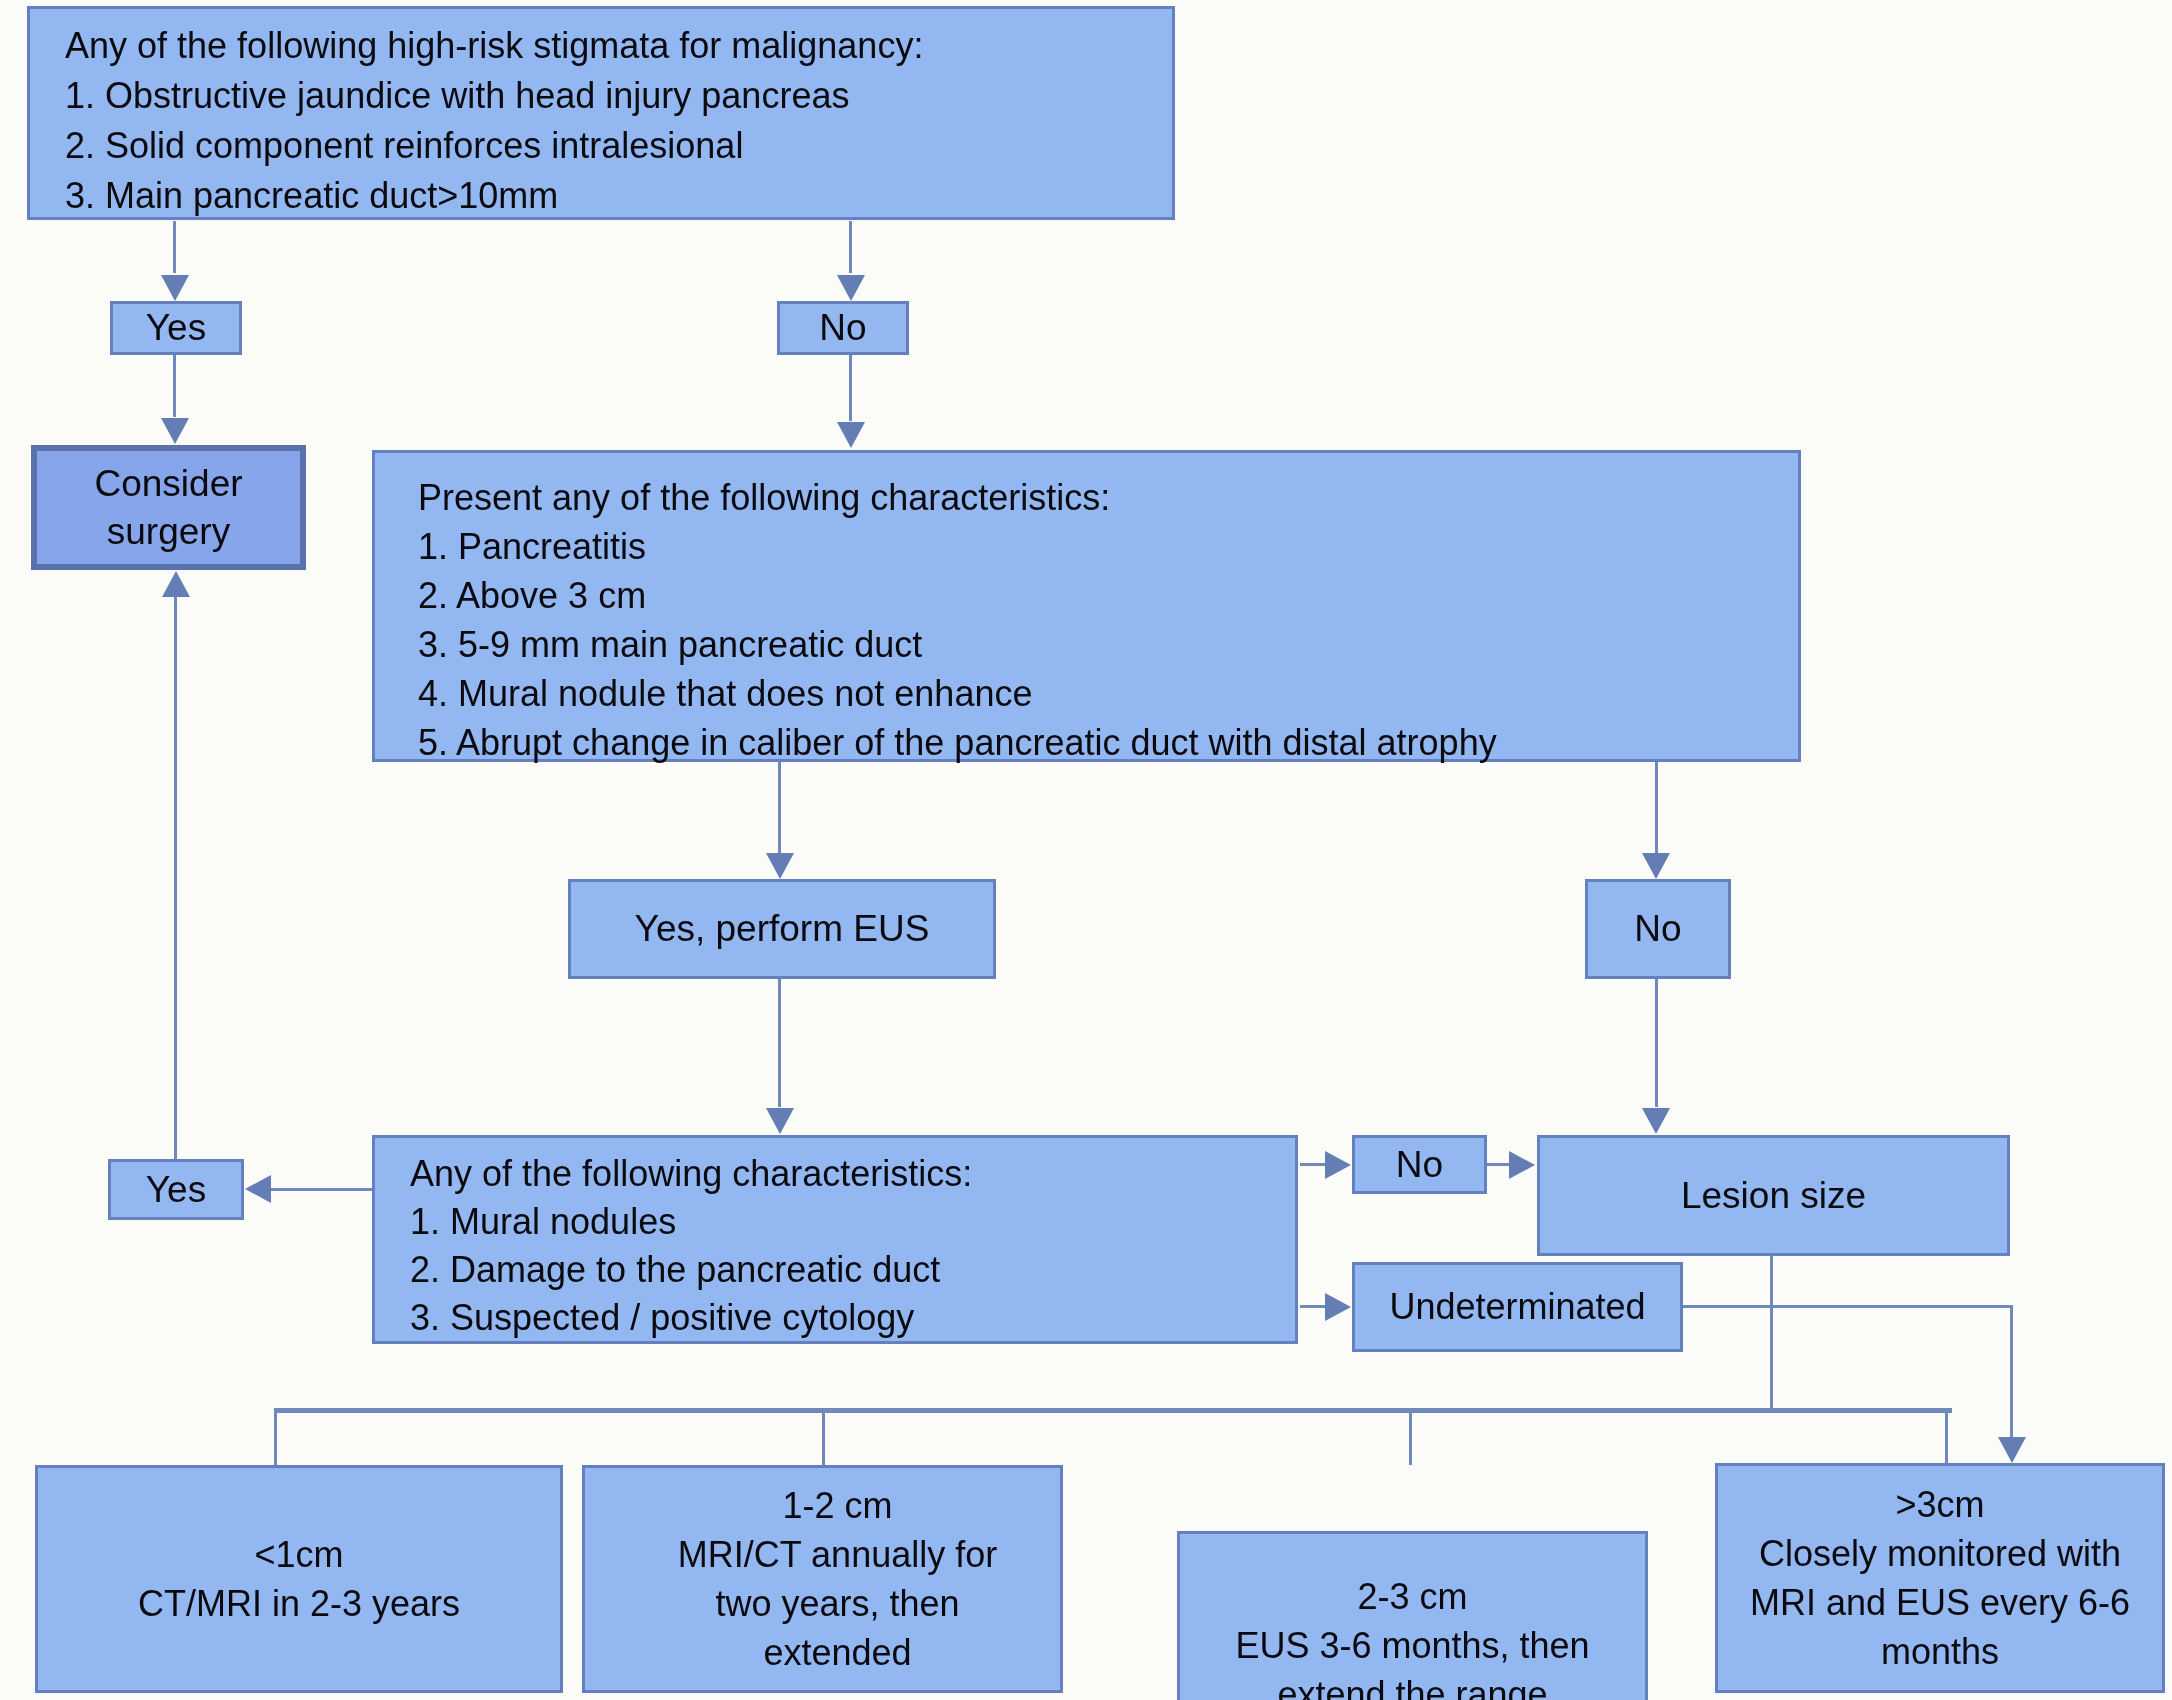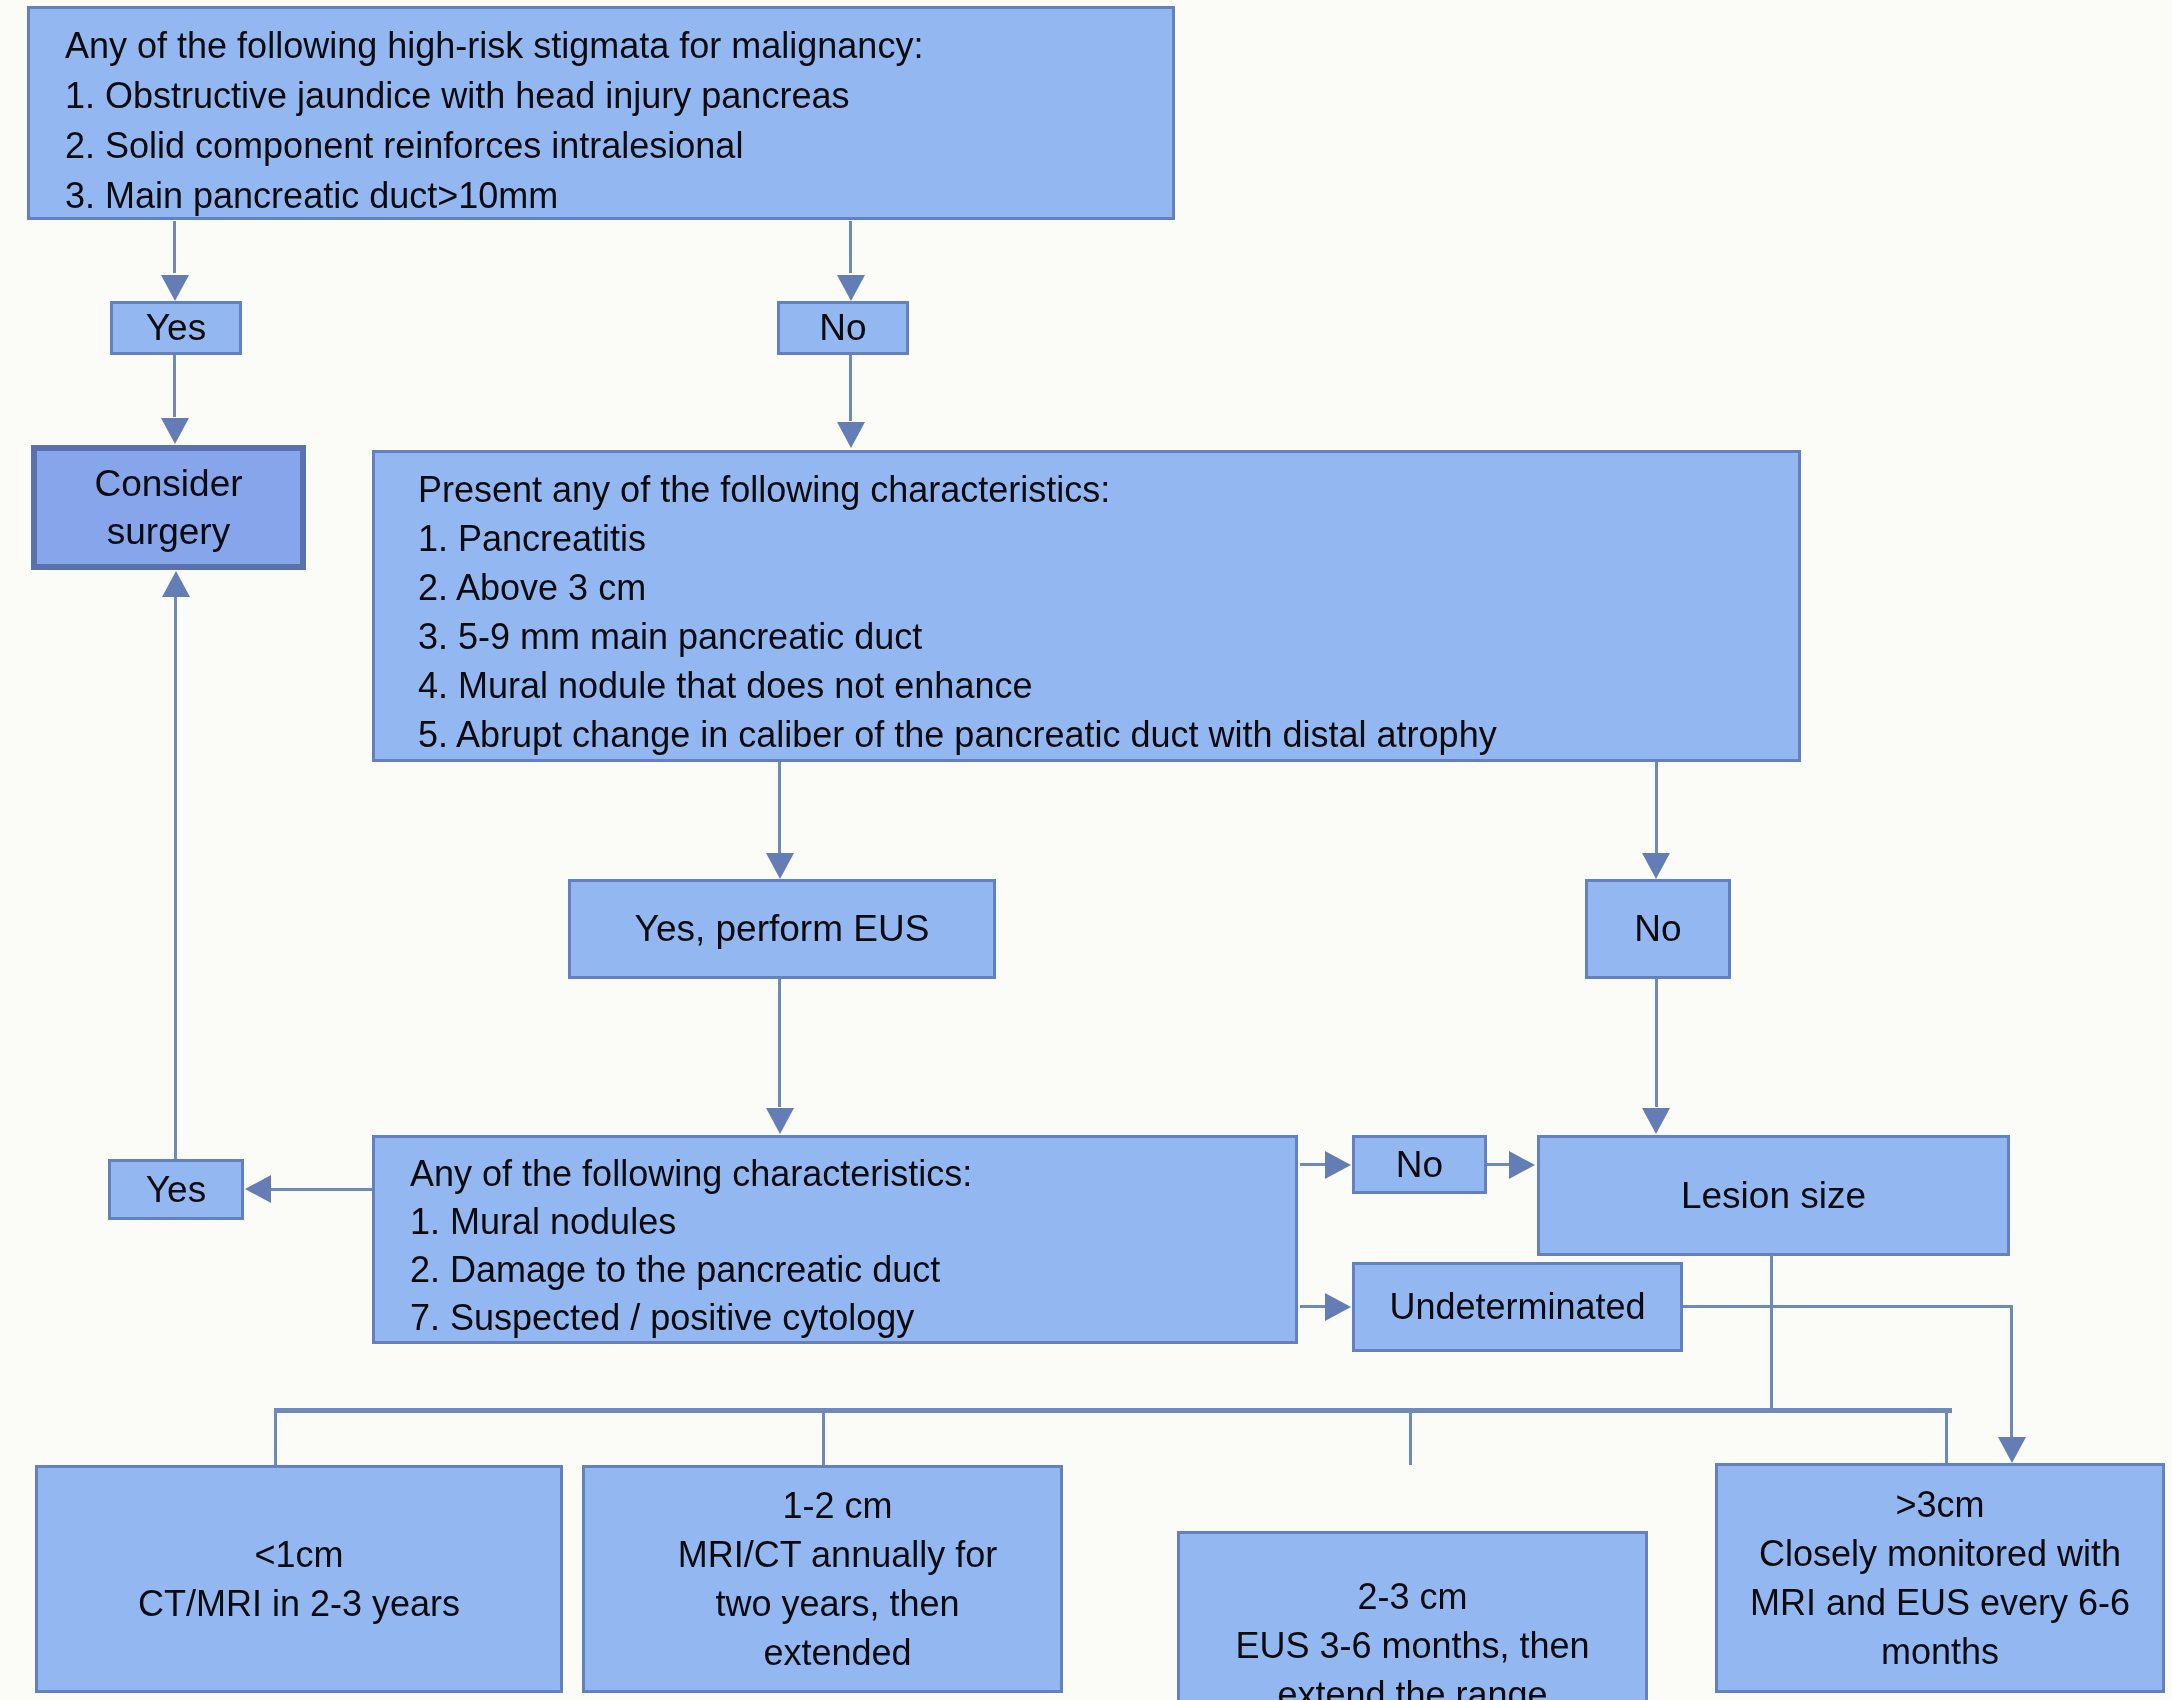--- a/index.html
+++ b/index.html
@@ -87,21 +87,21 @@
   <div class="ar down" style="left:161px;top:418px;"></div>
 
   <div class="lv" style="left:849px;top:355px;height:66px;"></div>
   <div class="ar down" style="left:837px;top:422px;"></div>
 
   <div class="box center emphasis" style="left:31px;top:445px;width:275px;height:125px;font-size:37px;">
     <span>Consider</span>
     <span>surgery</span>
   </div>
 
-  <div class="box list tight" style="left:372px;top:450px;width:1429px;height:312px;padding-left:43px;padding-top:12px;">
+  <div class="box list tight" style="left:372px;top:450px;width:1429px;height:312px;padding-left:43px;padding-top:20px;">
     <div class="ln">Present any of the following characteristics:</div>
     <div class="ln">1. Pancreatitis</div>
     <div class="ln">2. Above 3 cm</div>
     <div class="ln">3. 5-9 mm main pancreatic duct</div>
     <div class="ln">4. Mural nodule that does not enhance</div>
     <div class="ln">5. Abrupt change in caliber of the pancreatic duct with distal atrophy</div>
   </div>
 
   <div class="lv" style="left:778px;top:762px;height:92px;"></div>
   <div class="ar down" style="left:766px;top:853px;"></div>
@@ -124,21 +124,21 @@
     <span>Yes</span>
   </div>
 
   <div class="lv" style="left:174px;top:597px;height:562px;"></div>
   <div class="ar up" style="left:162px;top:571px;"></div>
 
   <div class="box list chars" style="left:372px;top:1135px;width:926px;height:209px;">
     <div class="ln">Any of the following characteristics:</div>
     <div class="ln">1. Mural nodules</div>
     <div class="ln">2. Damage to the pancreatic duct</div>
-    <div class="ln">7. Suspected / positive cytology</div>
+    <div class="ln">3. Suspected / positive cytology</div>
   </div>
 
   <div class="lh" style="left:269px;top:1188px;width:103px;"></div>
   <div class="ar left" style="left:245px;top:1175px;"></div>
 
   <div class="lh" style="left:1300px;top:1163px;width:24.6px;"></div>
   <div class="ar right" style="left:1325px;top:1151px;"></div>
 
   <div class="box center" style="left:1352px;top:1135px;width:135px;height:59px;font-size:37px;">
     <span>No</span>

